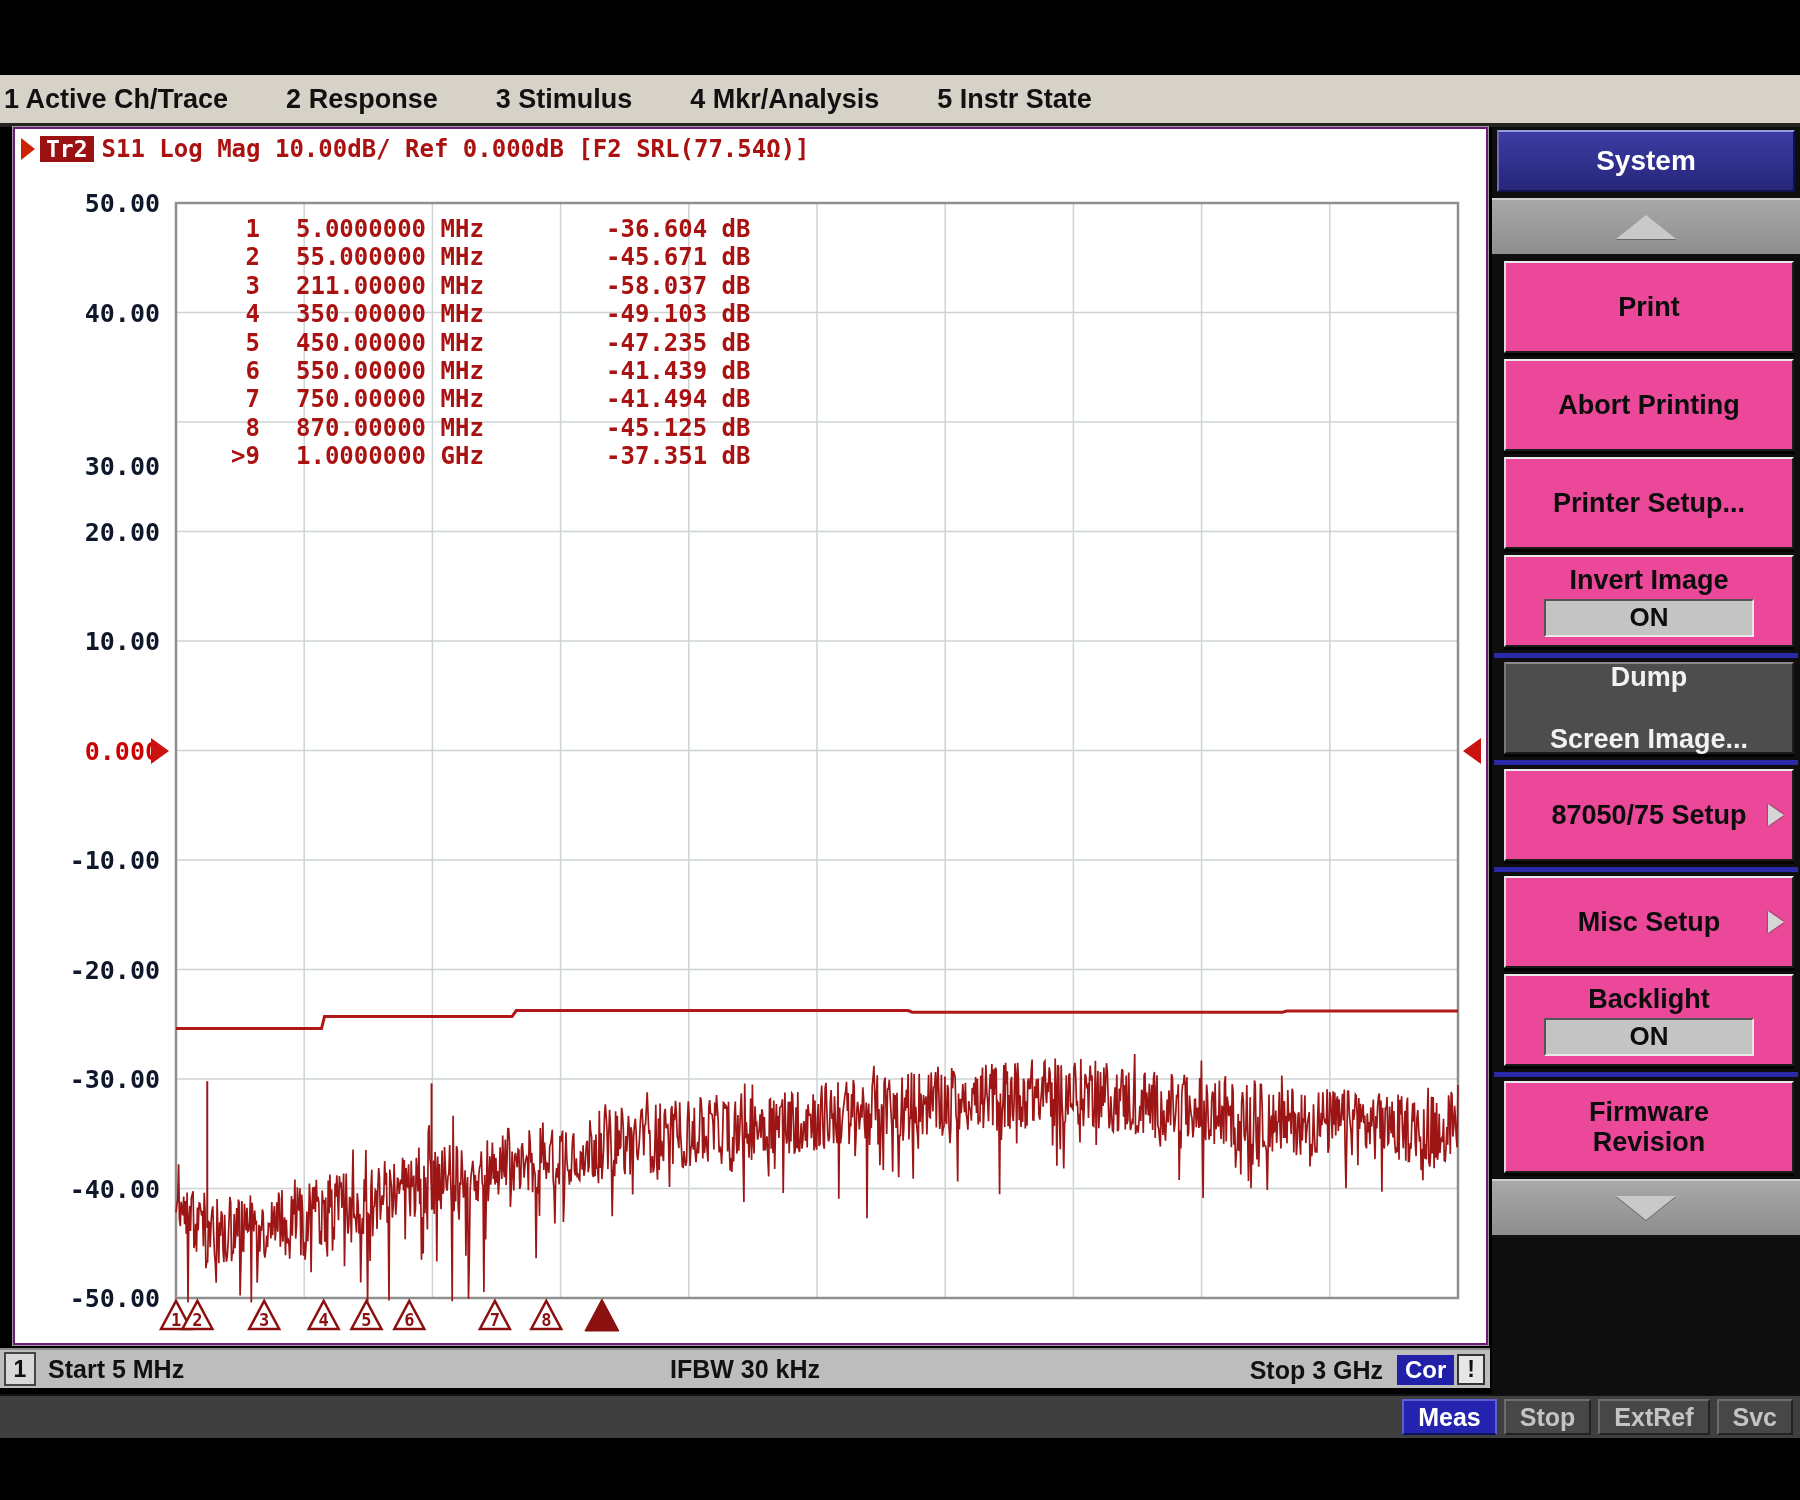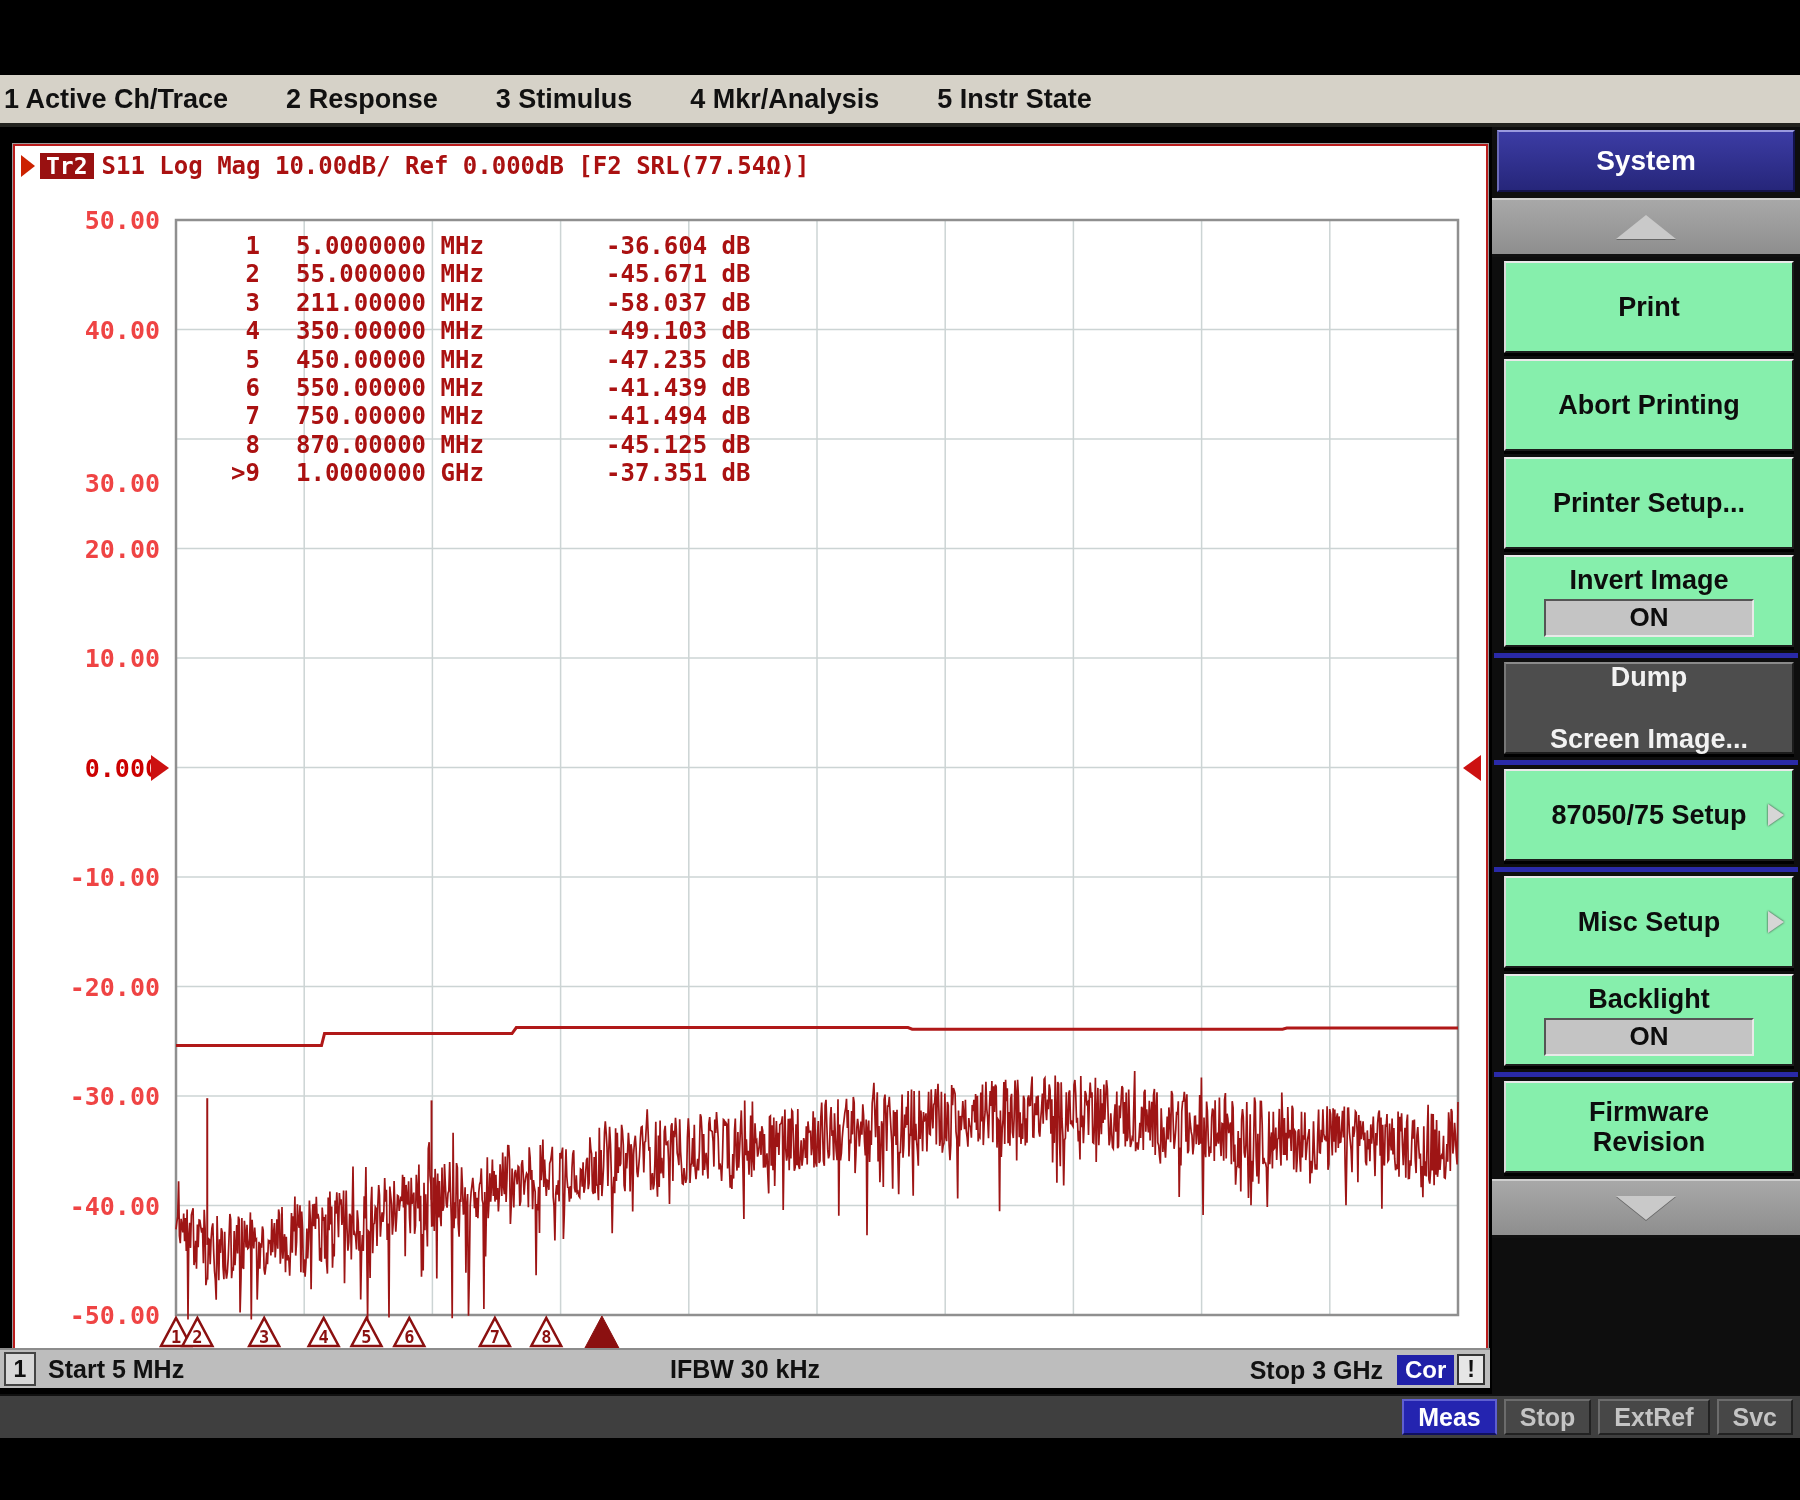--- a/index.html
+++ b/index.html
@@ -4,29 +4,29 @@
 <style>
   html,body{margin:0;padding:0;background:#000;}
   #screen{position:relative;width:1800px;height:1500px;background:#000;overflow:hidden;
           font-family:"Liberation Sans",sans-serif;}
   
   .menubar{position:absolute;left:0;top:75px;width:1800px;height:48px;background:#d6d2c8;
            border-bottom:4px solid #23231f;display:flex;align-items:center;}
   .menubar .mitem{font-size:27px;font-weight:600;color:#111;margin-left:58px;white-space:nowrap;cursor:default;}
   .menubar .mitem:first-child{margin-left:4px;}
   
-  .main-window{position:absolute;left:13px;top:144px;width:1471px;height:1214px;background:#fff;
-               border:2px solid #b91c1c;box-shadow:0 0 0 1px #9a9a9a;}
+  .main-window{position:absolute;left:13px;top:127px;width:1471px;height:1214px;background:#fff;
+               border:2px solid #701a75;box-shadow:0 0 0 1px #9a9a9a;}
   .trace-header{position:absolute;left:6px;top:6px;height:28px;display:flex;align-items:center;
                 font-family:"DejaVu Sans Mono",monospace;font-weight:bold;font-size:24px;color:#aa1111;white-space:pre;}
   .tr-arrow{width:0;height:0;border-top:11px solid transparent;border-bottom:11px solid transparent;
             border-left:14px solid #cc2200;margin-right:5px;}
   .tr-chip{background:#991111;color:#fff;padding:0 6px;margin-right:8px;font-size:23px;}
   .ylabel{position:absolute;width:140px;text-align:right;font-family:"DejaVu Sans Mono",monospace;
-          font-size:25px;font-weight:bold;color:#ef4444;}
+          font-size:25px;font-weight:bold;color:#0f172a;}
   .ylabel.ref{color:#cc0000;}
   .ref-arrow-l{position:absolute;width:0;height:0;border-top:13px solid transparent;
                border-bottom:13px solid transparent;border-left:18px solid #cc1111;}
   .ref-arrow-r{position:absolute;width:0;height:0;border-top:13px solid transparent;
                border-bottom:13px solid transparent;border-right:18px solid #cc1111;}
   .marker-table{position:absolute;left:185px;top:86px;font-family:"DejaVu Sans Mono",monospace;
                 font-size:24px;font-weight:bold;color:#aa1111;line-height:28.4px;white-space:pre;}
   .mk-num{display:inline-block;width:60px;text-align:right;}
   .mk-freq{display:inline-block;width:310px;margin-left:36px;}
   
@@ -50,21 +50,21 @@
   .sys-header{margin:3px 5px 0 5px;height:58px;background:linear-gradient(180deg,#3c3ca4 0%,#26267a 100%);
               border:2px solid #12124a;border-top-color:#9a9ade;border-left-color:#6a6ab8;
               display:flex;align-items:center;justify-content:center;color:#fff;font-size:28px;font-weight:bold;}
   .scroll-btn{margin:6px 0 4px 0;height:54px;background:linear-gradient(180deg,#a8a8a8,#8e8e8e);
               border-top:2px solid #cfcfcf;border-bottom:3px solid #111;
               display:flex;align-items:center;justify-content:center;}
   .tri-up{width:0;height:0;border-left:30px solid transparent;border-right:30px solid transparent;
           border-bottom:24px solid #c9c9c9;filter:drop-shadow(0 1px 0 #666);}
   .tri-down{width:0;height:0;border-left:30px solid transparent;border-right:30px solid transparent;
             border-top:24px solid #c9c9c9;filter:drop-shadow(0 1px 0 #666);}
-  .skey{position:relative;margin:0 6px 6px 12px;height:88px;background:#86efac;
+  .skey{position:relative;margin:0 6px 6px 12px;height:88px;background:#ec4899;
         border:2px solid #1c1c1c;border-top-color:#e9e9e9;border-left-color:#dadada;
         box-shadow:0 3px 0 #000;display:flex;flex-direction:column;align-items:center;justify-content:center;
         font-size:27px;font-weight:600;color:#0d0d0d;text-align:center;line-height:1.12;}
   .skey.selected{background:#4d4d4d;color:#f2f2f2;border-top-color:#8a8a8a;border-left-color:#777;gap:32px;}
   .skey .state-box{margin-top:3px;width:72%;height:34px;background:#c4c4c4;
         border:2px solid #e9e9e9;border-top-color:#555;border-left-color:#555;
         display:flex;align-items:center;justify-content:center;font-size:26px;font-weight:bold;color:#0d0d0d;}
   .skey .sub-arrow{position:absolute;right:8px;top:50%;margin-top:-11px;width:0;height:0;
         border-top:11px solid transparent;border-bottom:11px solid transparent;border-left:16px solid #d6d6d6;
         filter:drop-shadow(0 0 1px #333);}

